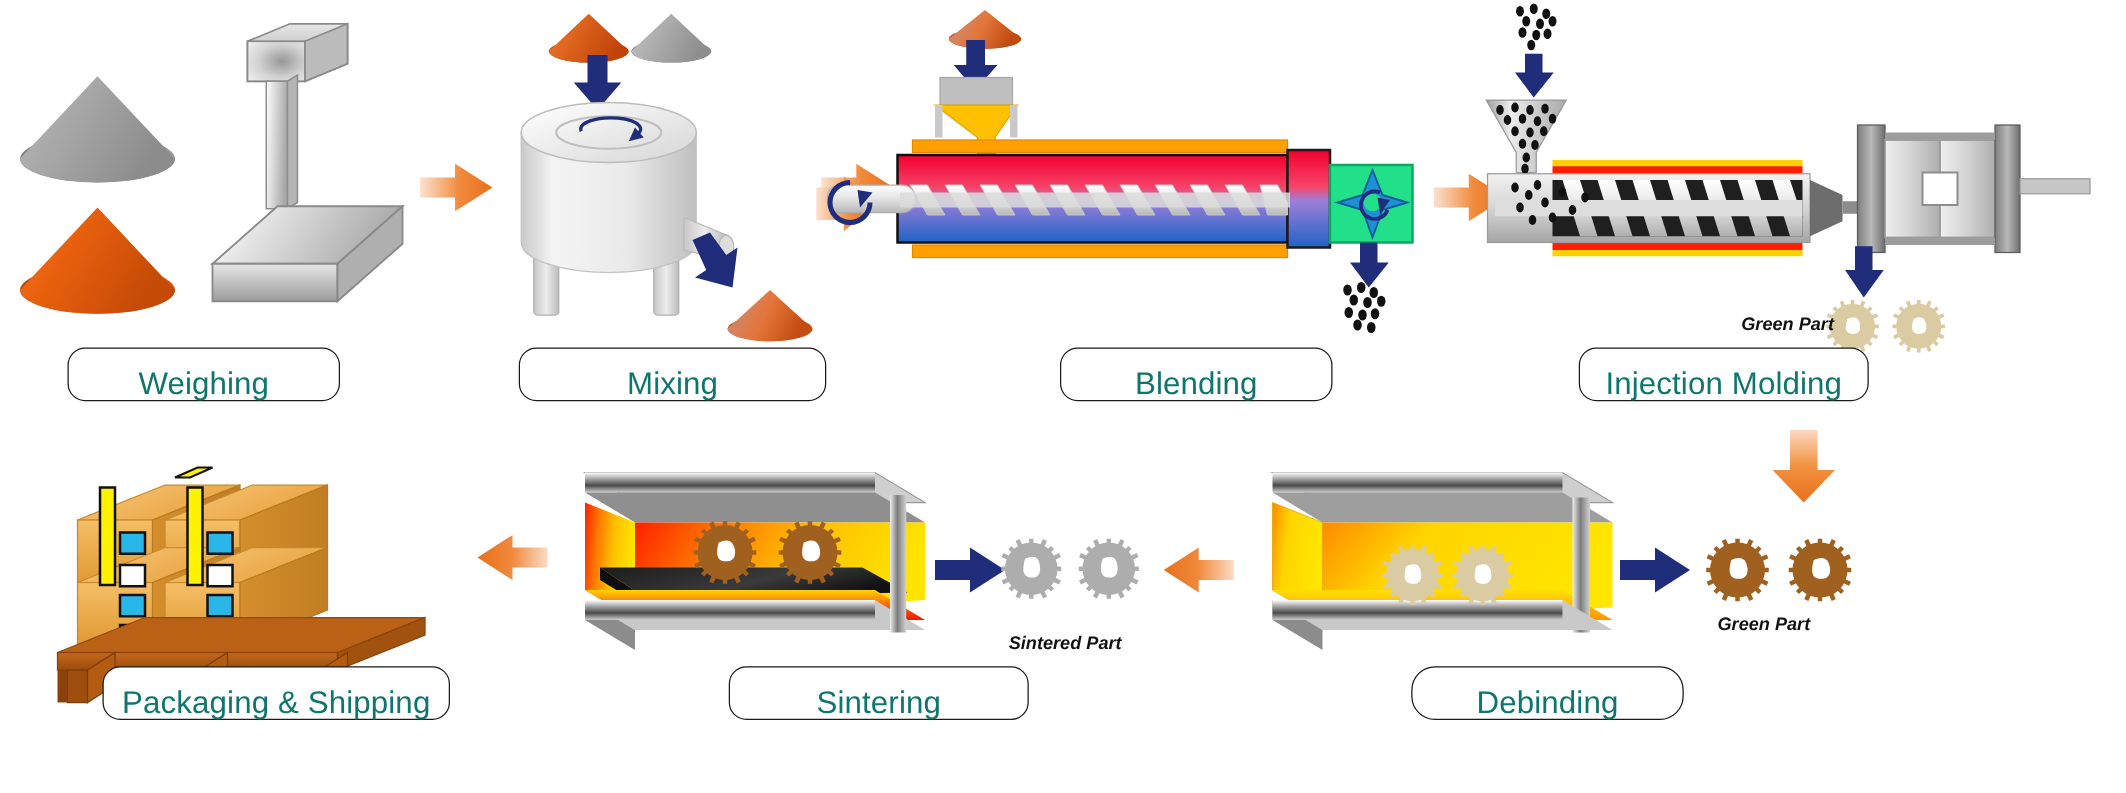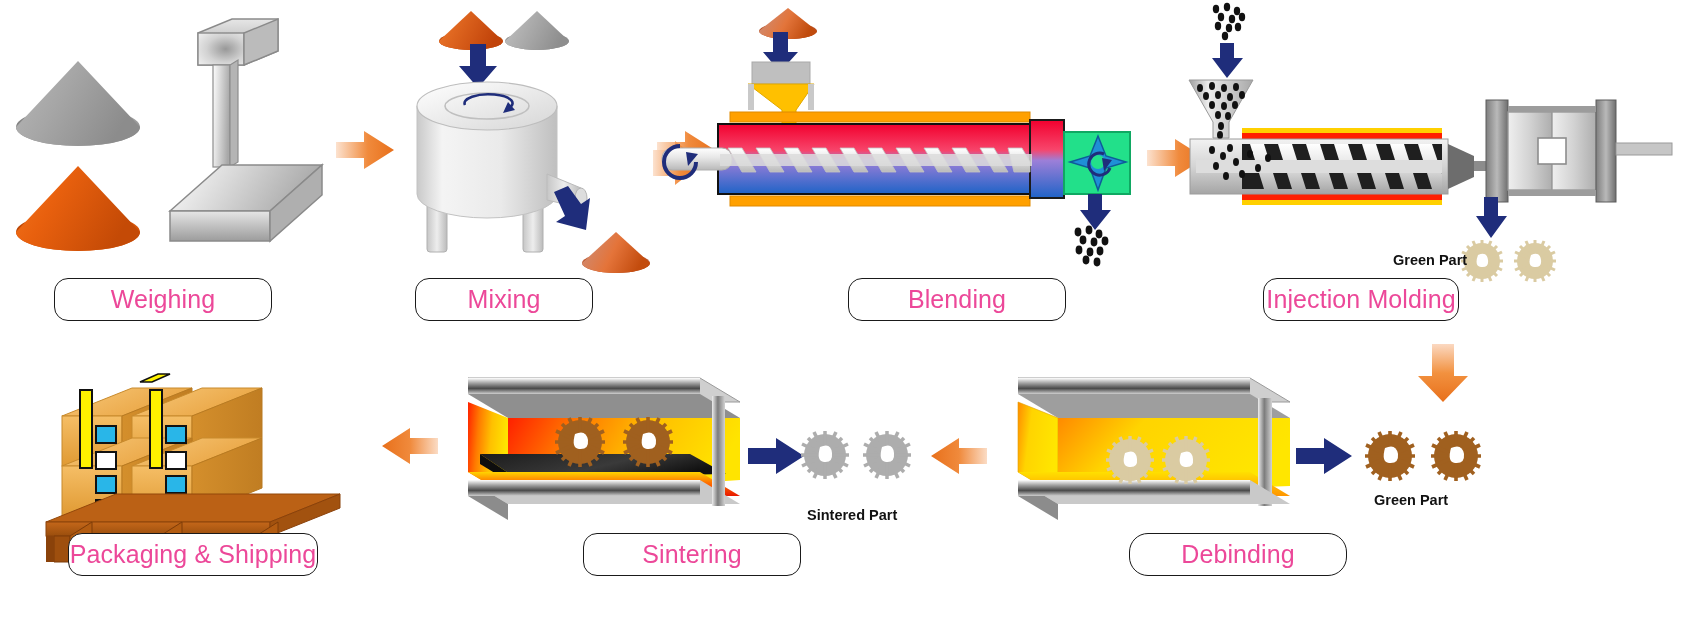--- a/index.html
+++ b/index.html
@@ -17,36 +17,37 @@
     overflow: hidden;
   }
   .node { position: absolute; }
 
   
   .pill {
     position: absolute;
     border: 1.6px solid #1a1a1a;
     border-radius: 14px;
     background: #ffffff;
-    color: #ec4899;
+    color: #0f766e;
     font-size: 25px;
     line-height: 1;
     display: flex;
-    align-items: center;
+    align-items: flex-end;
     justify-content: center;
     letter-spacing: .1px;
     white-space: nowrap;
     height: 43px;
   }
 
   
   .part-caption {
     position: absolute;
     font-size: 14.5px;
     font-weight: bold;
+    font-style: italic;
     color: #111111;
     white-space: nowrap;
   }
 
   
   svg { display: block; overflow: visible; }
 </style>
 </head>
 <body>
 
@@ -859,37 +860,37 @@
         <path d="M216 166 L238 152 L238 178 L216 192 Z" fill="#B35C11"></path>
       </g>
       <path d="M6 166 L6 192 L14 192 L14 166 Z" fill="#8A420A"></path>
     </svg>
   </div>
 
   <div class="pill" style="left:54px;  top:278px; width:218px;">
     <span>Weighing</span>
   </div>
 
-  <div class="pill" style="left:415px; top:278px; width:178px;">
+  <div class="pill" style="left:415px; top:278px; width:246px;">
     <span>Mixing</span>
   </div>
 
   <div class="pill" style="left:813px; top:278px; width:218px;margin-left:35px;">
     <span>Blending</span>
   </div>
 
-  <div class="pill" style="left:1263px; top:278px; width:196px;">
+  <div class="pill" style="left:1263px; top:278px; width:232px;">
     <span>Injection Molding</span>
   </div>
 
   <div class="pill" style="left:1129px; top:533px; width:218px;border-radius:19px;">
     <span>Debinding</span>
   </div>
 
-  <div class="pill" style="left:583px; top:533px; width:218px;">
+  <div class="pill" style="left:583px; top:533px; width:240px;">
     <span>Sintering</span>
   </div>
 
-  <div class="pill" style="left:68px; top:533px; width:250px;">
+  <div class="pill" style="left:82px; top:533px; width:278px;">
     <span>Packaging &amp; Shipping</span>
   </div>
 
 </div>
 
 </body></html>

